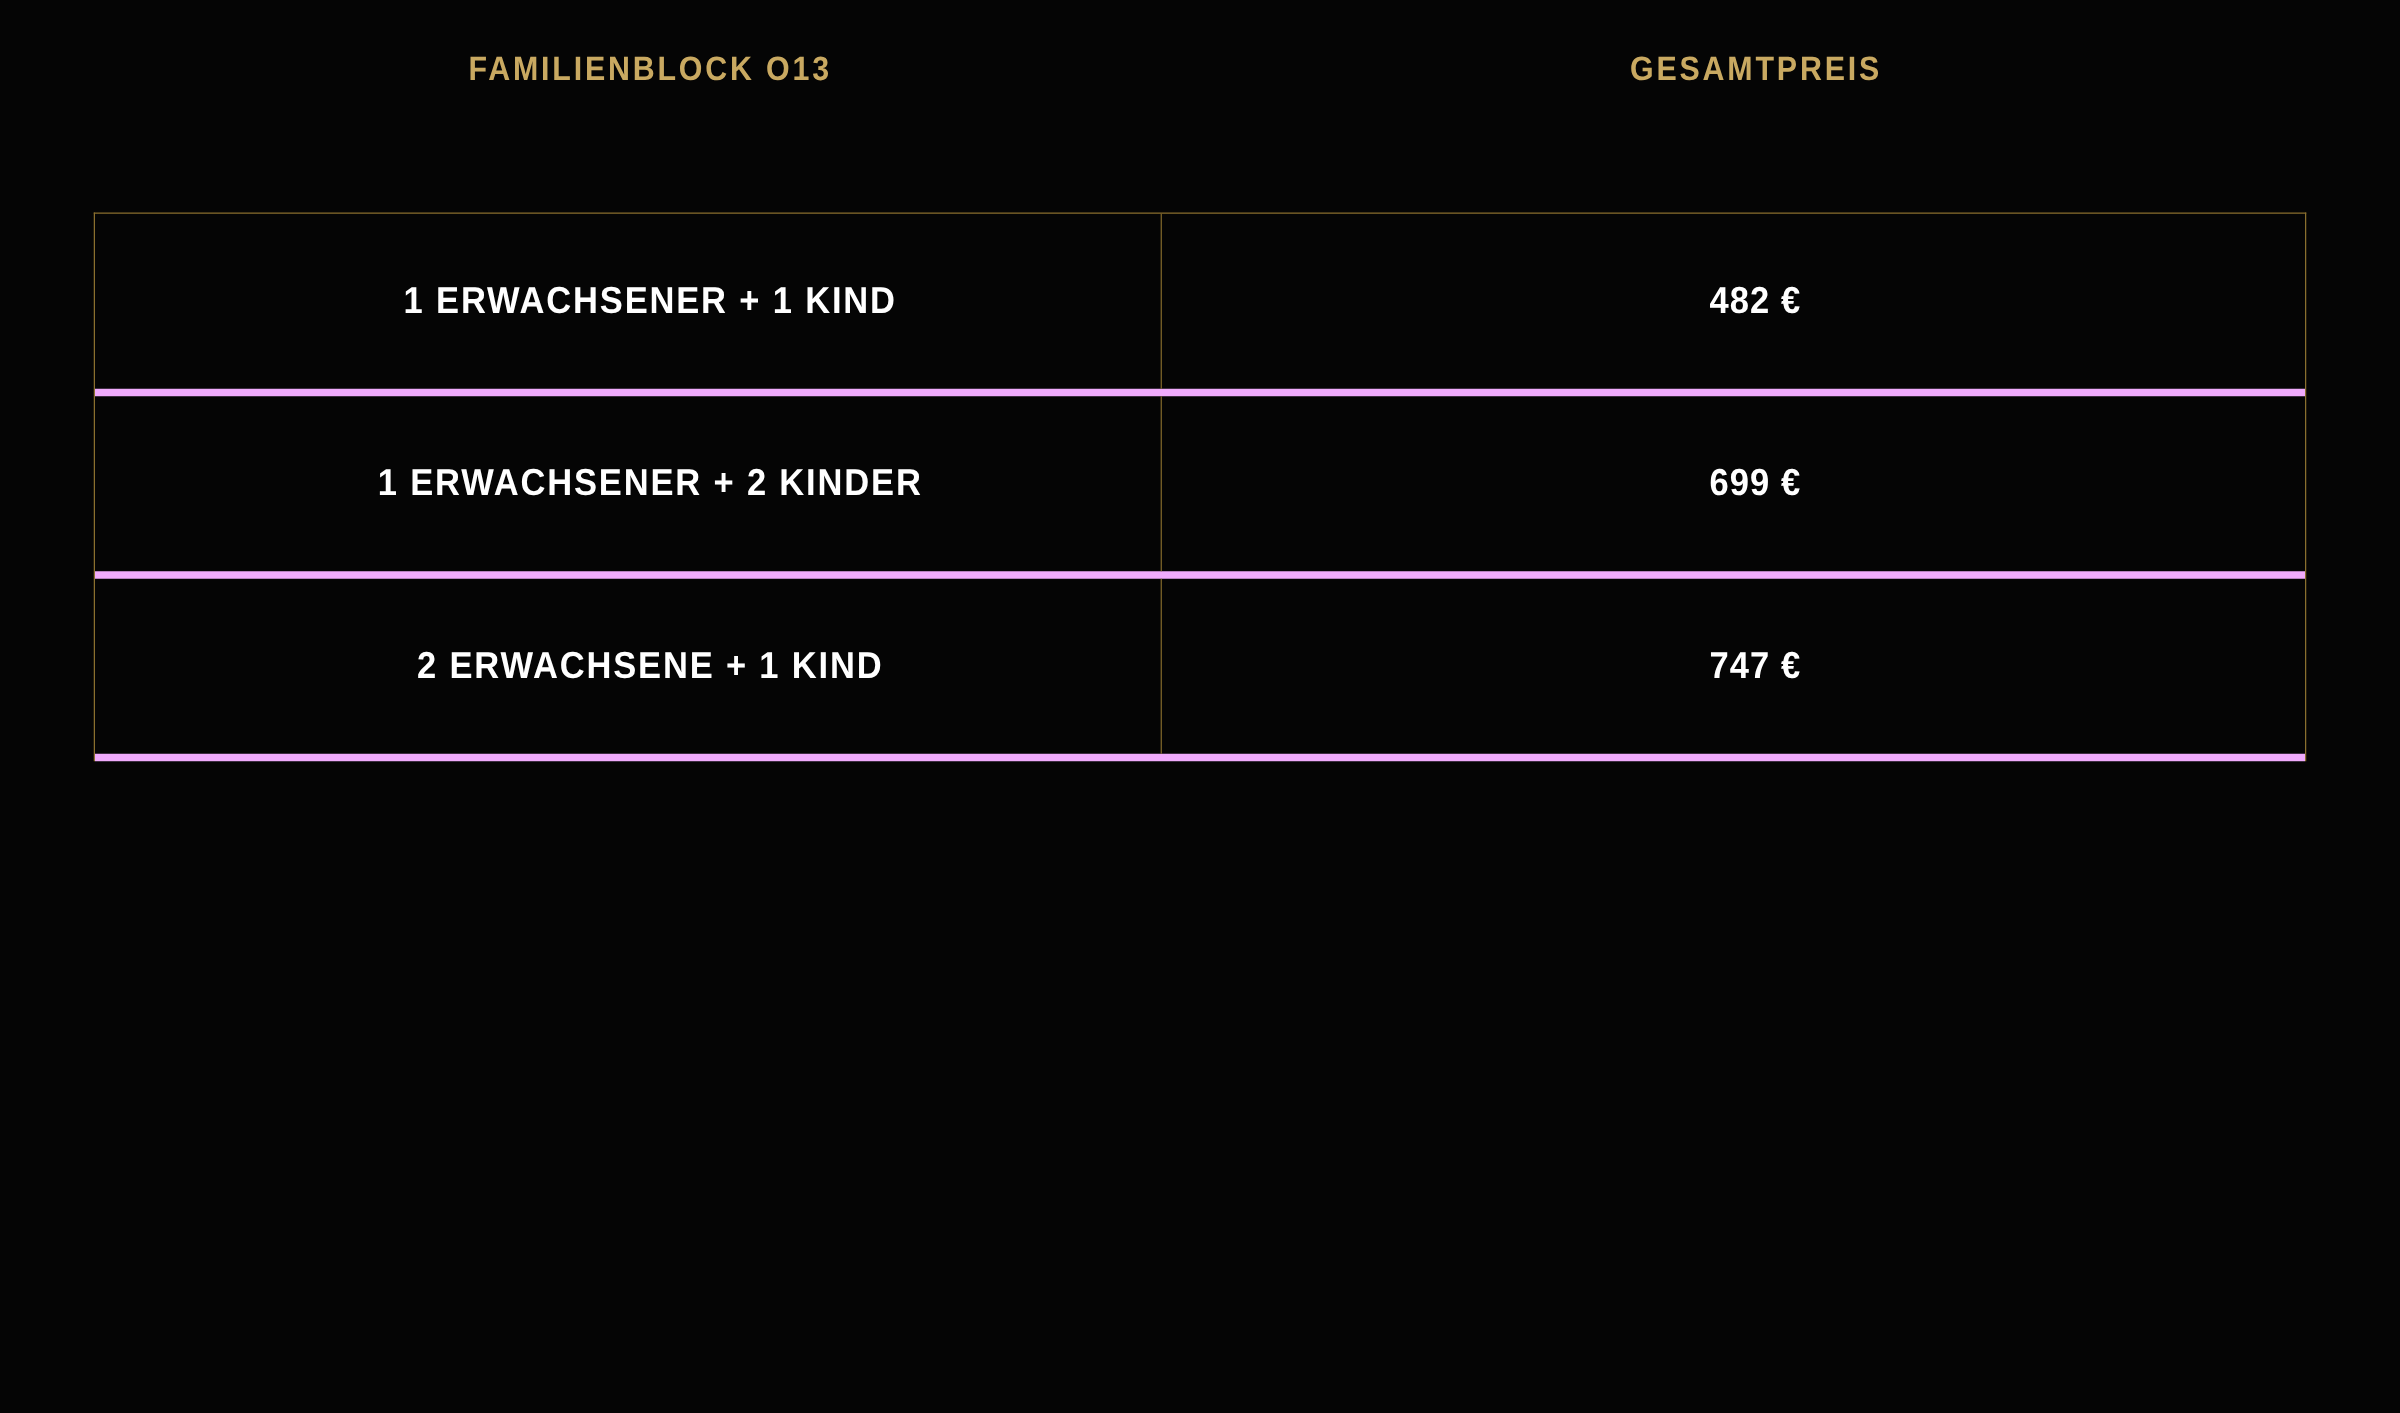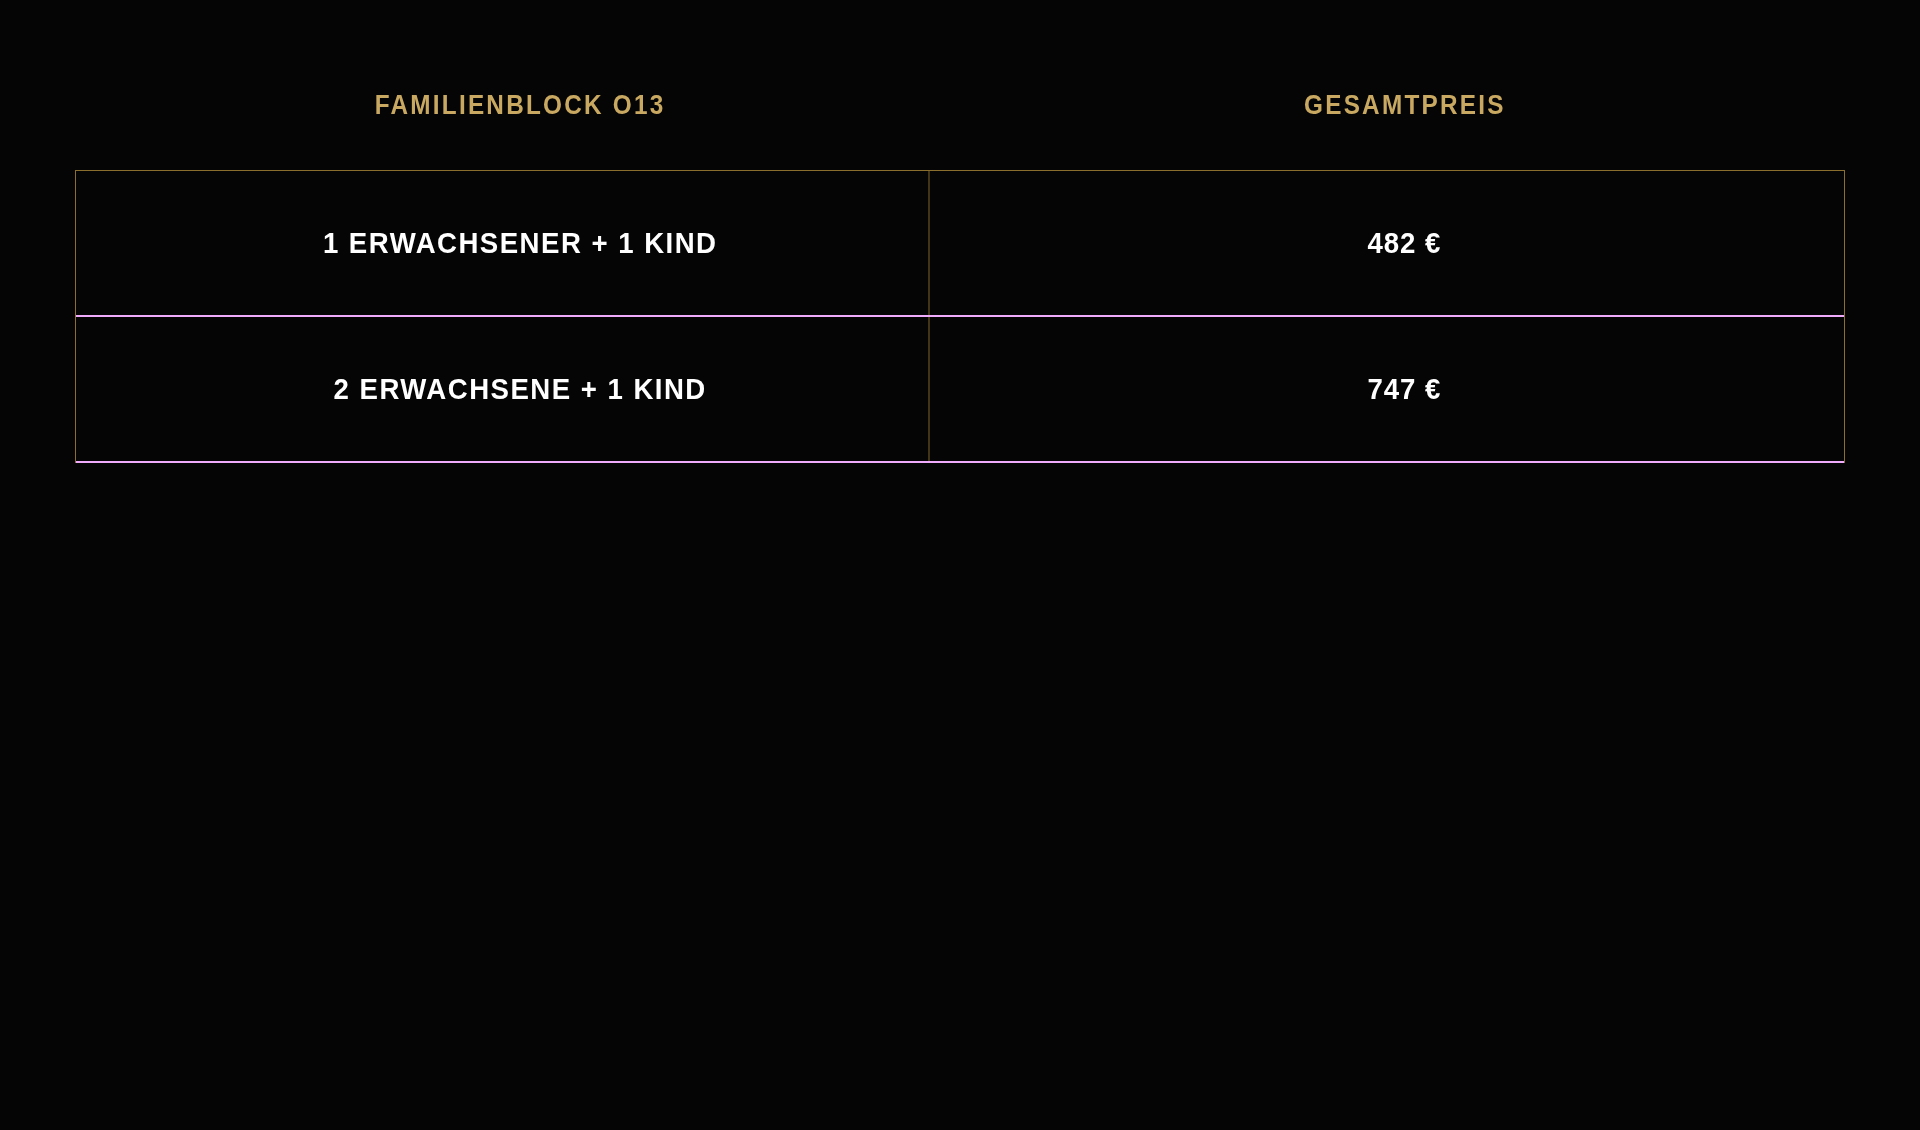--- a/index.html
+++ b/index.html
@@ -24,21 +24,21 @@
   .table-wrap {
     position: absolute;
     left: 75px;
     top: 40px;
     width: 1770px;
   }
   .header-row {
     display: flex;
     width: 100%;
     height: 130px;
-    align-items: center;
+    align-items: flex-start;
   }
   .header-cell {
     display: flex;
     align-items: center;
     justify-content: center;
     color: #c9a961;
     font-size: 27px;
     font-weight: bold;
     letter-spacing: 2.5px;
     text-transform: uppercase;
@@ -55,21 +55,21 @@
   }
   .grid {
     border: 1px solid #8a6f2e;
     border-bottom: none;
     width: 100%;
     box-sizing: border-box;
   }
   .row {
     display: flex;
     width: 100%;
-    border-bottom: 2px solid #f0abfc;
+    border-bottom: 6px solid #f0abfc;
     box-sizing: border-box;
     height: 146px;
   }
   .cell {
     display: flex;
     align-items: center;
     justify-content: center;
     box-sizing: border-box;
     padding: 0 12px;
     text-align: center;
@@ -100,20 +100,24 @@
       <div class="header-cell col-right">GESAMTPREIS</div>
     </div>
 
     <div class="grid">
 
       <div class="row">
         <div class="cell cell-desc col-left">1 ERWACHSENER + 1 KIND</div>
         <div class="cell cell-price col-right">482 €</div>
       </div>
 
+      <div class="row">
+        <div class="cell cell-desc col-left">1 ERWACHSENER + 2 KINDER</div>
+        <div class="cell cell-price col-right">699 €</div>
+      </div>
 
 
       <div class="row">
         <div class="cell cell-desc col-left">2 ERWACHSENE + 1 KIND</div>
         <div class="cell cell-price col-right">747 €</div>
       </div>
 
 
 
     </div>

